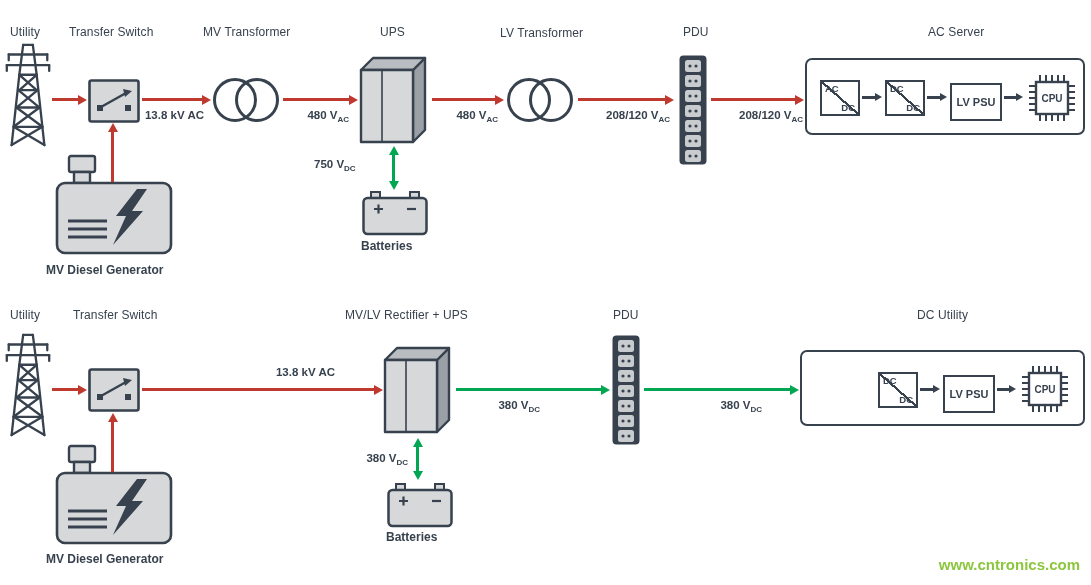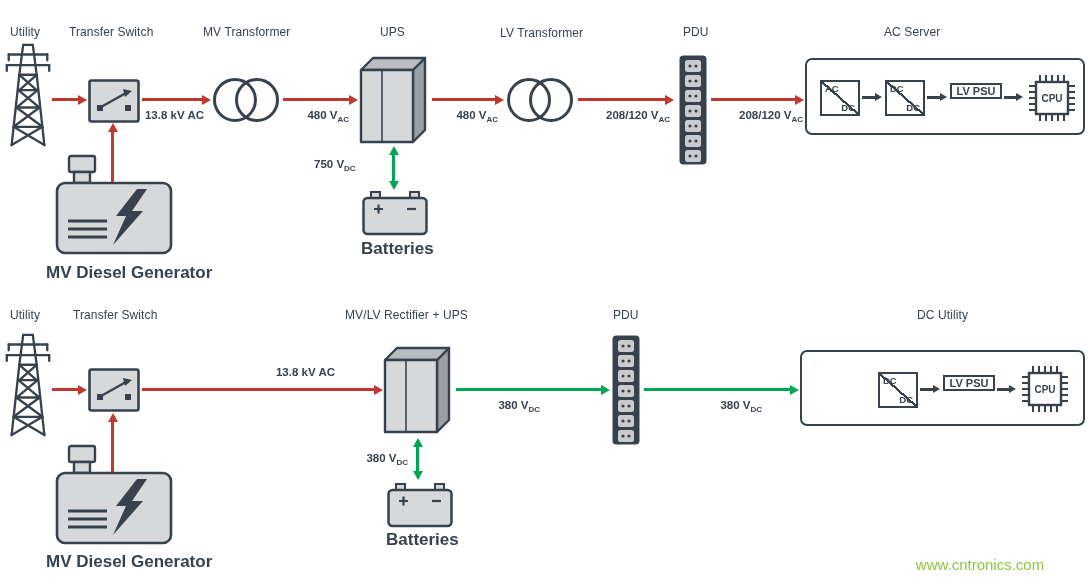--- a/index.html
+++ b/index.html
@@ -3,39 +3,39 @@
 <meta charset="utf-8">
 <style>
   *{margin:0;padding:0;box-sizing:border-box;}
   :root{--ink:#37424e;--red:#c0392f;--green:#00a651;--fill:#d6d8da;--fillmid:#b9bdc1;--filldark:#9aa0a5;--mark:#8cc63e;--outlet:#c9ccce;}
   body{background:#fff;font-family:"Liberation Sans",sans-serif;}
   .canvas{position:relative;width:1091px;height:585px;background:#fff;overflow:hidden;}
   .abs{position:absolute;}
   .hlabel{position:absolute;font-size:12px;font-weight:normal;color:var(--ink);white-space:nowrap;letter-spacing:.1px;}
   .vlabel{position:absolute;font-size:11.5px;font-weight:bold;color:var(--ink);text-align:right;white-space:nowrap;}
   .vlabel sub{font-size:8px;}
-  .cap{position:absolute;font-size:17px;font-weight:bold;color:var(--ink);text-align:right;white-space:nowrap;}
+  .cap{position:absolute;font-size:12px;font-weight:bold;color:var(--ink);text-align:left;white-space:nowrap;}
   .harrow{position:absolute;height:3px;--c:var(--red);background:var(--c);}
   .harrow::after{content:"";position:absolute;left:100%;top:50%;transform:translateY(-50%);border-left:9px solid var(--c);border-top:5px solid transparent;border-bottom:5px solid transparent;}
   .harrow.green{--c:var(--green);}
   .harrow.ink{--c:var(--ink);height:2.5px;}
   .harrow.ink::after{border-left-width:7px;border-top-width:4px;border-bottom-width:4px;}
   .uarrow{position:absolute;width:3px;--c:var(--red);background:var(--c);}
   .uarrow::before{content:"";position:absolute;bottom:100%;left:50%;transform:translateX(-50%);border-bottom:9px solid var(--c);border-left:5px solid transparent;border-right:5px solid transparent;}
   .vdouble{position:absolute;width:3px;background:var(--green);}
   .vdouble::before{content:"";position:absolute;bottom:100%;left:50%;transform:translateX(-50%);border-bottom:9px solid var(--green);border-left:5px solid transparent;border-right:5px solid transparent;}
   .vdouble::after{content:"";position:absolute;top:100%;left:50%;transform:translateX(-50%);border-top:9px solid var(--green);border-left:5px solid transparent;border-right:5px solid transparent;}
   .server{position:absolute;background:#fff;border:2.5px solid var(--ink);border-radius:7px;}
   .conv{position:absolute;width:40px;height:36px;border:2.5px solid var(--ink);background:linear-gradient(to top right,transparent calc(50% - 1.1px),var(--ink) calc(50% - 1.1px),var(--ink) calc(50% + 1.1px),transparent calc(50% + 1.1px));}
   .conv span{position:absolute;font-size:9.5px;font-weight:bold;color:var(--ink);line-height:1;}
   .conv .t{top:2px;left:3px;}
   .conv .b{bottom:2px;right:3px;}
-  .psu{position:absolute;width:52px;height:16px;border:2.5px solid var(--ink);display:flex;align-items:center;justify-content:center;font-size:11px;font-weight:bold;color:var(--ink);white-space:nowrap;}
+  .psu{position:absolute;width:52px;height:38px;border:2.5px solid var(--ink);display:flex;align-items:center;justify-content:center;font-size:11px;font-weight:bold;color:var(--ink);white-space:nowrap;}
   .cpulabel{position:absolute;display:flex;align-items:center;justify-content:center;font-size:10px;font-weight:bold;color:var(--ink);}
-  .watermark{position:absolute;font-size:15px;font-weight:normal;color:var(--mark);text-align:center;}
+  .watermark{position:absolute;font-size:15px;font-weight:bold;color:var(--mark);text-align:right;}
   .s-ink{stroke:var(--ink);}
   .f-ink{fill:var(--ink);}
   .f-fill{fill:var(--fill);}
   .f-fillmid{fill:var(--fillmid);}
   .f-filldark{fill:var(--filldark);}
   .f-outlet{fill:var(--outlet);}
 </style>
 </head>
 <body>
 
@@ -150,21 +150,21 @@
 </svg>
 
 <div class="canvas">
 
   <div class="hlabel" style="left:10px;top:25px">Utility</div>
   <div class="hlabel" style="left:69px;top:25px">Transfer Switch</div>
   <div class="hlabel" style="left:203px;top:25px">MV Transformer</div>
   <div class="hlabel" style="left:380px;top:25px">UPS</div>
   <div class="hlabel" style="left:500px;top:26px">LV Transformer</div>
   <div class="hlabel" style="left:683px;top:25px">PDU</div>
-  <div class="hlabel" style="left:884px;top:25px">AC Server</div>
+  <div class="hlabel" style="left:928px;top:25px">AC Server</div>
 
   <svg class="abs" style="left:4px;top:42px;width:48px;height:106px">
       <use href="#sym-tower"></use>
     </svg>
   <div class="harrow" style="left:52px;top:98px;width:26px"></div>
   <svg class="abs" style="left:88px;top:79px;width:52px;height:44px">
       <use href="#sym-switch"></use>
     </svg>
 
   <div class="harrow" style="left:142px;top:98px;width:60px"></div>

